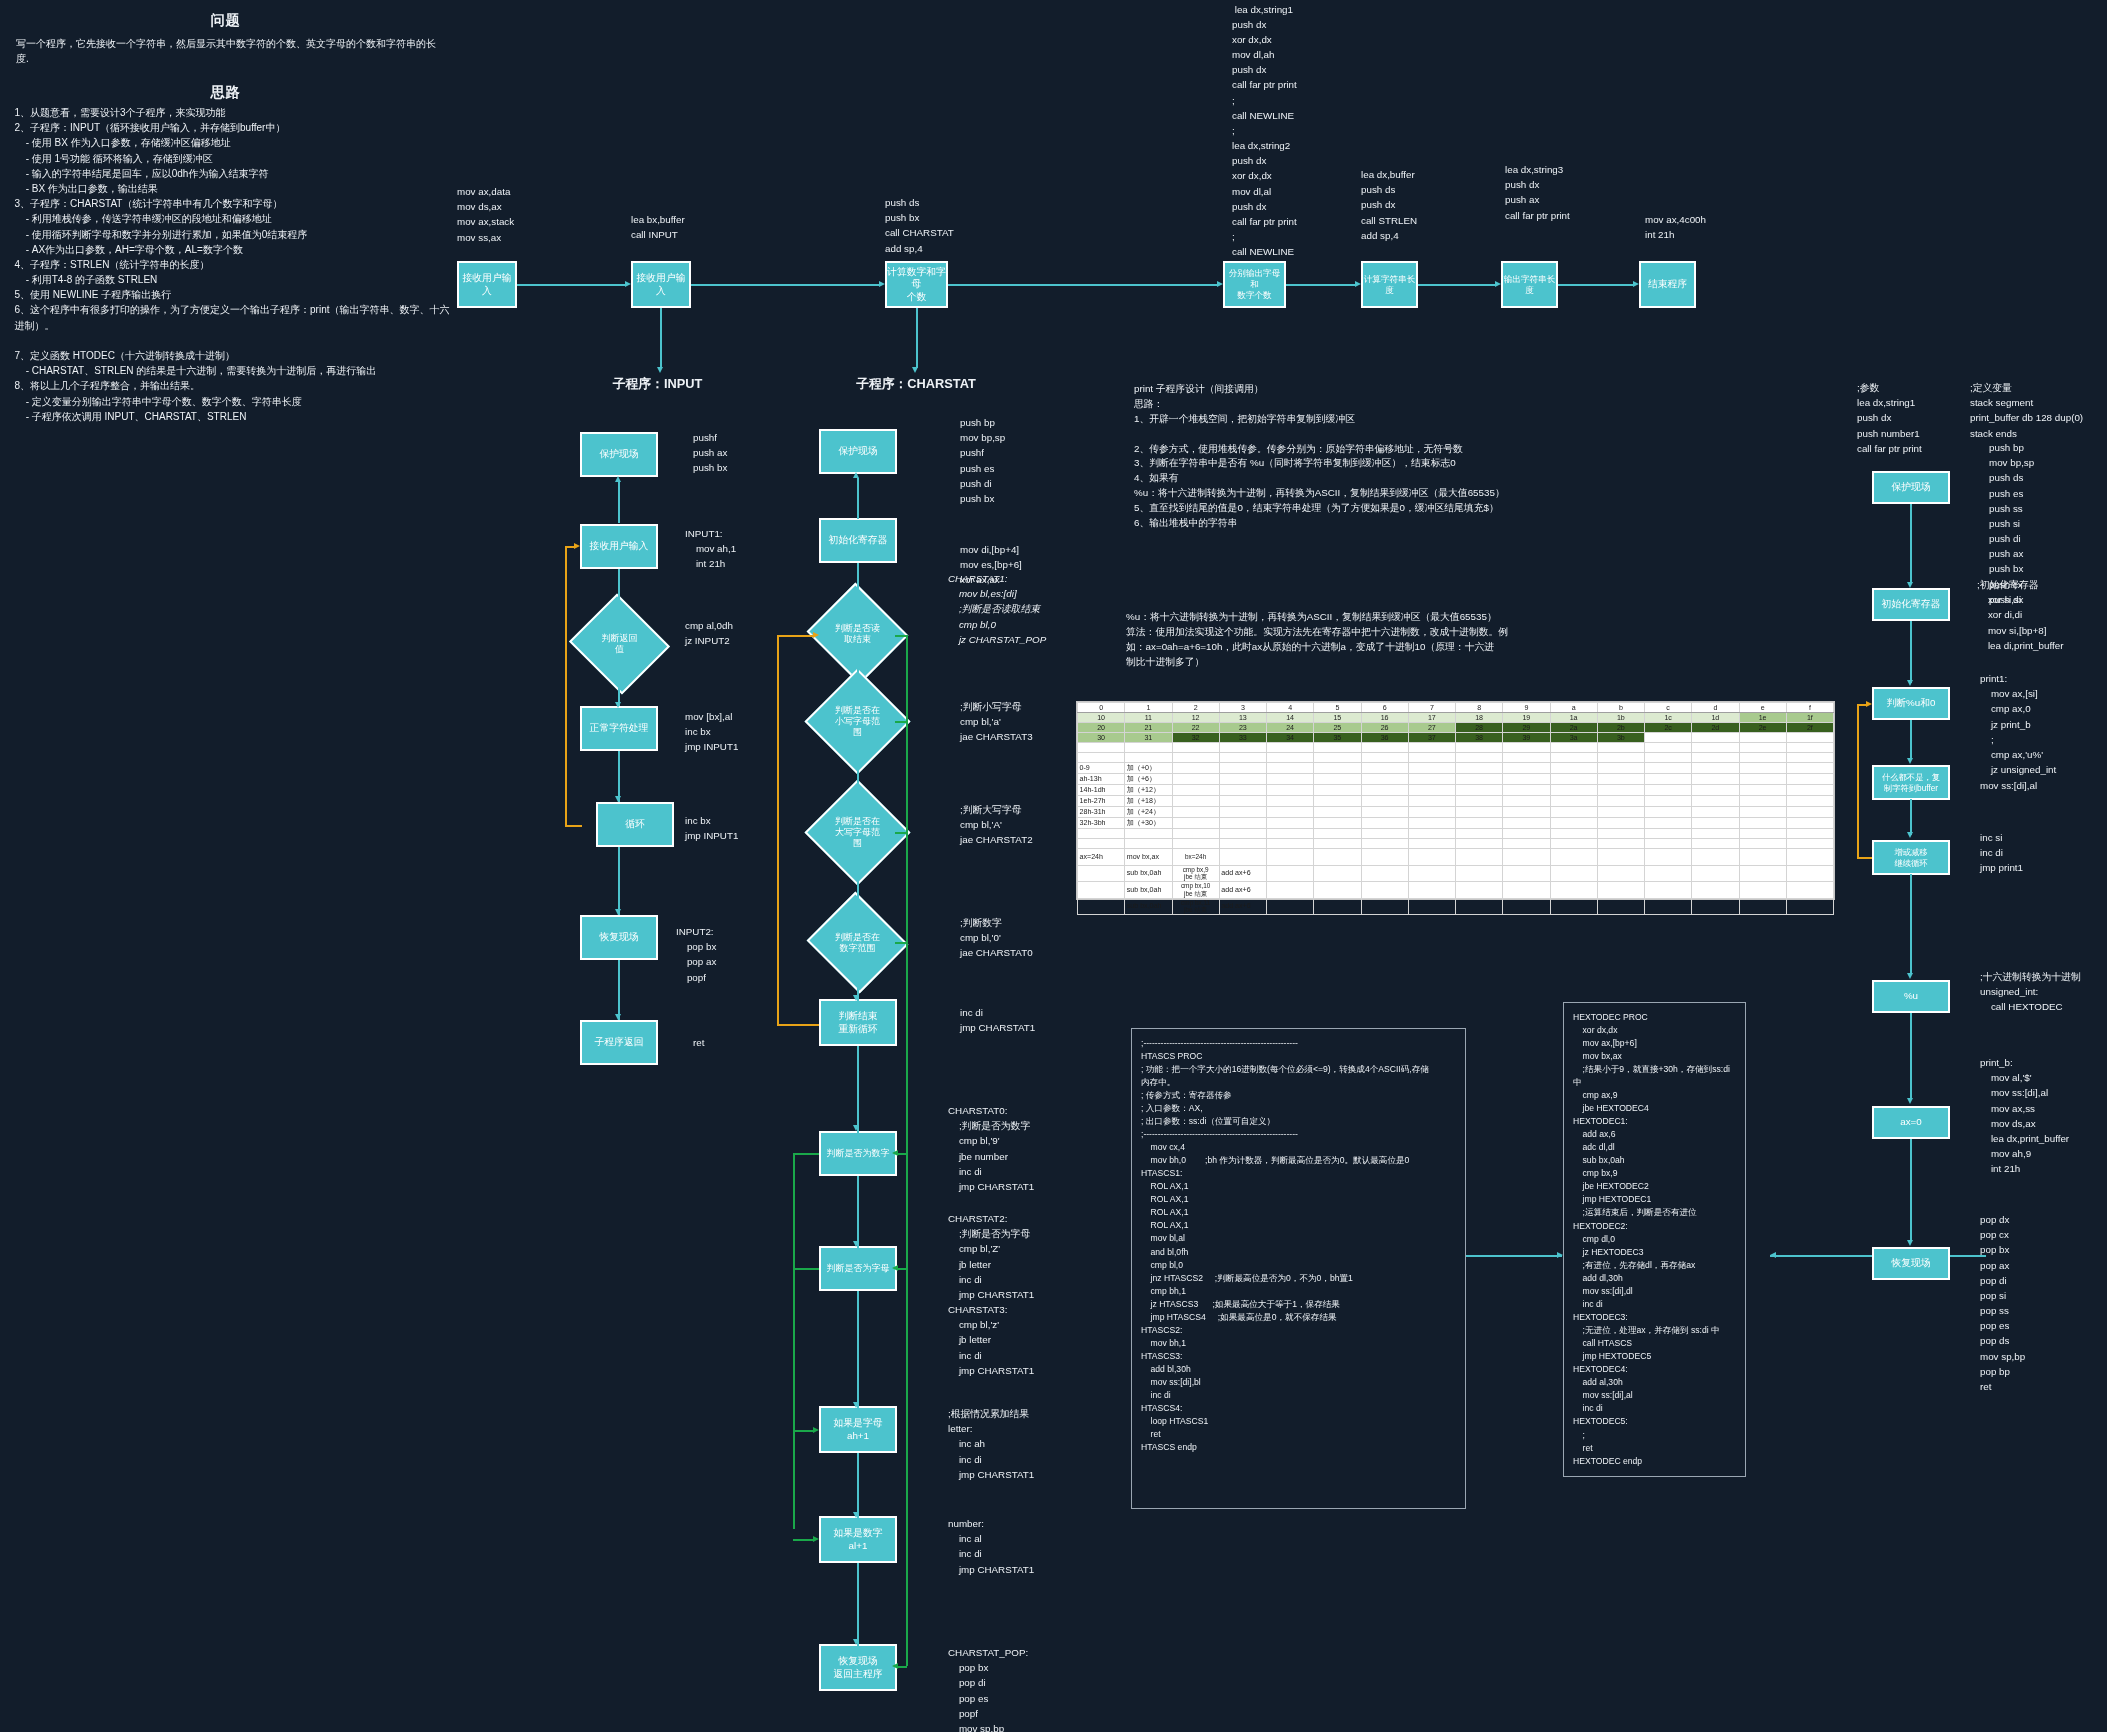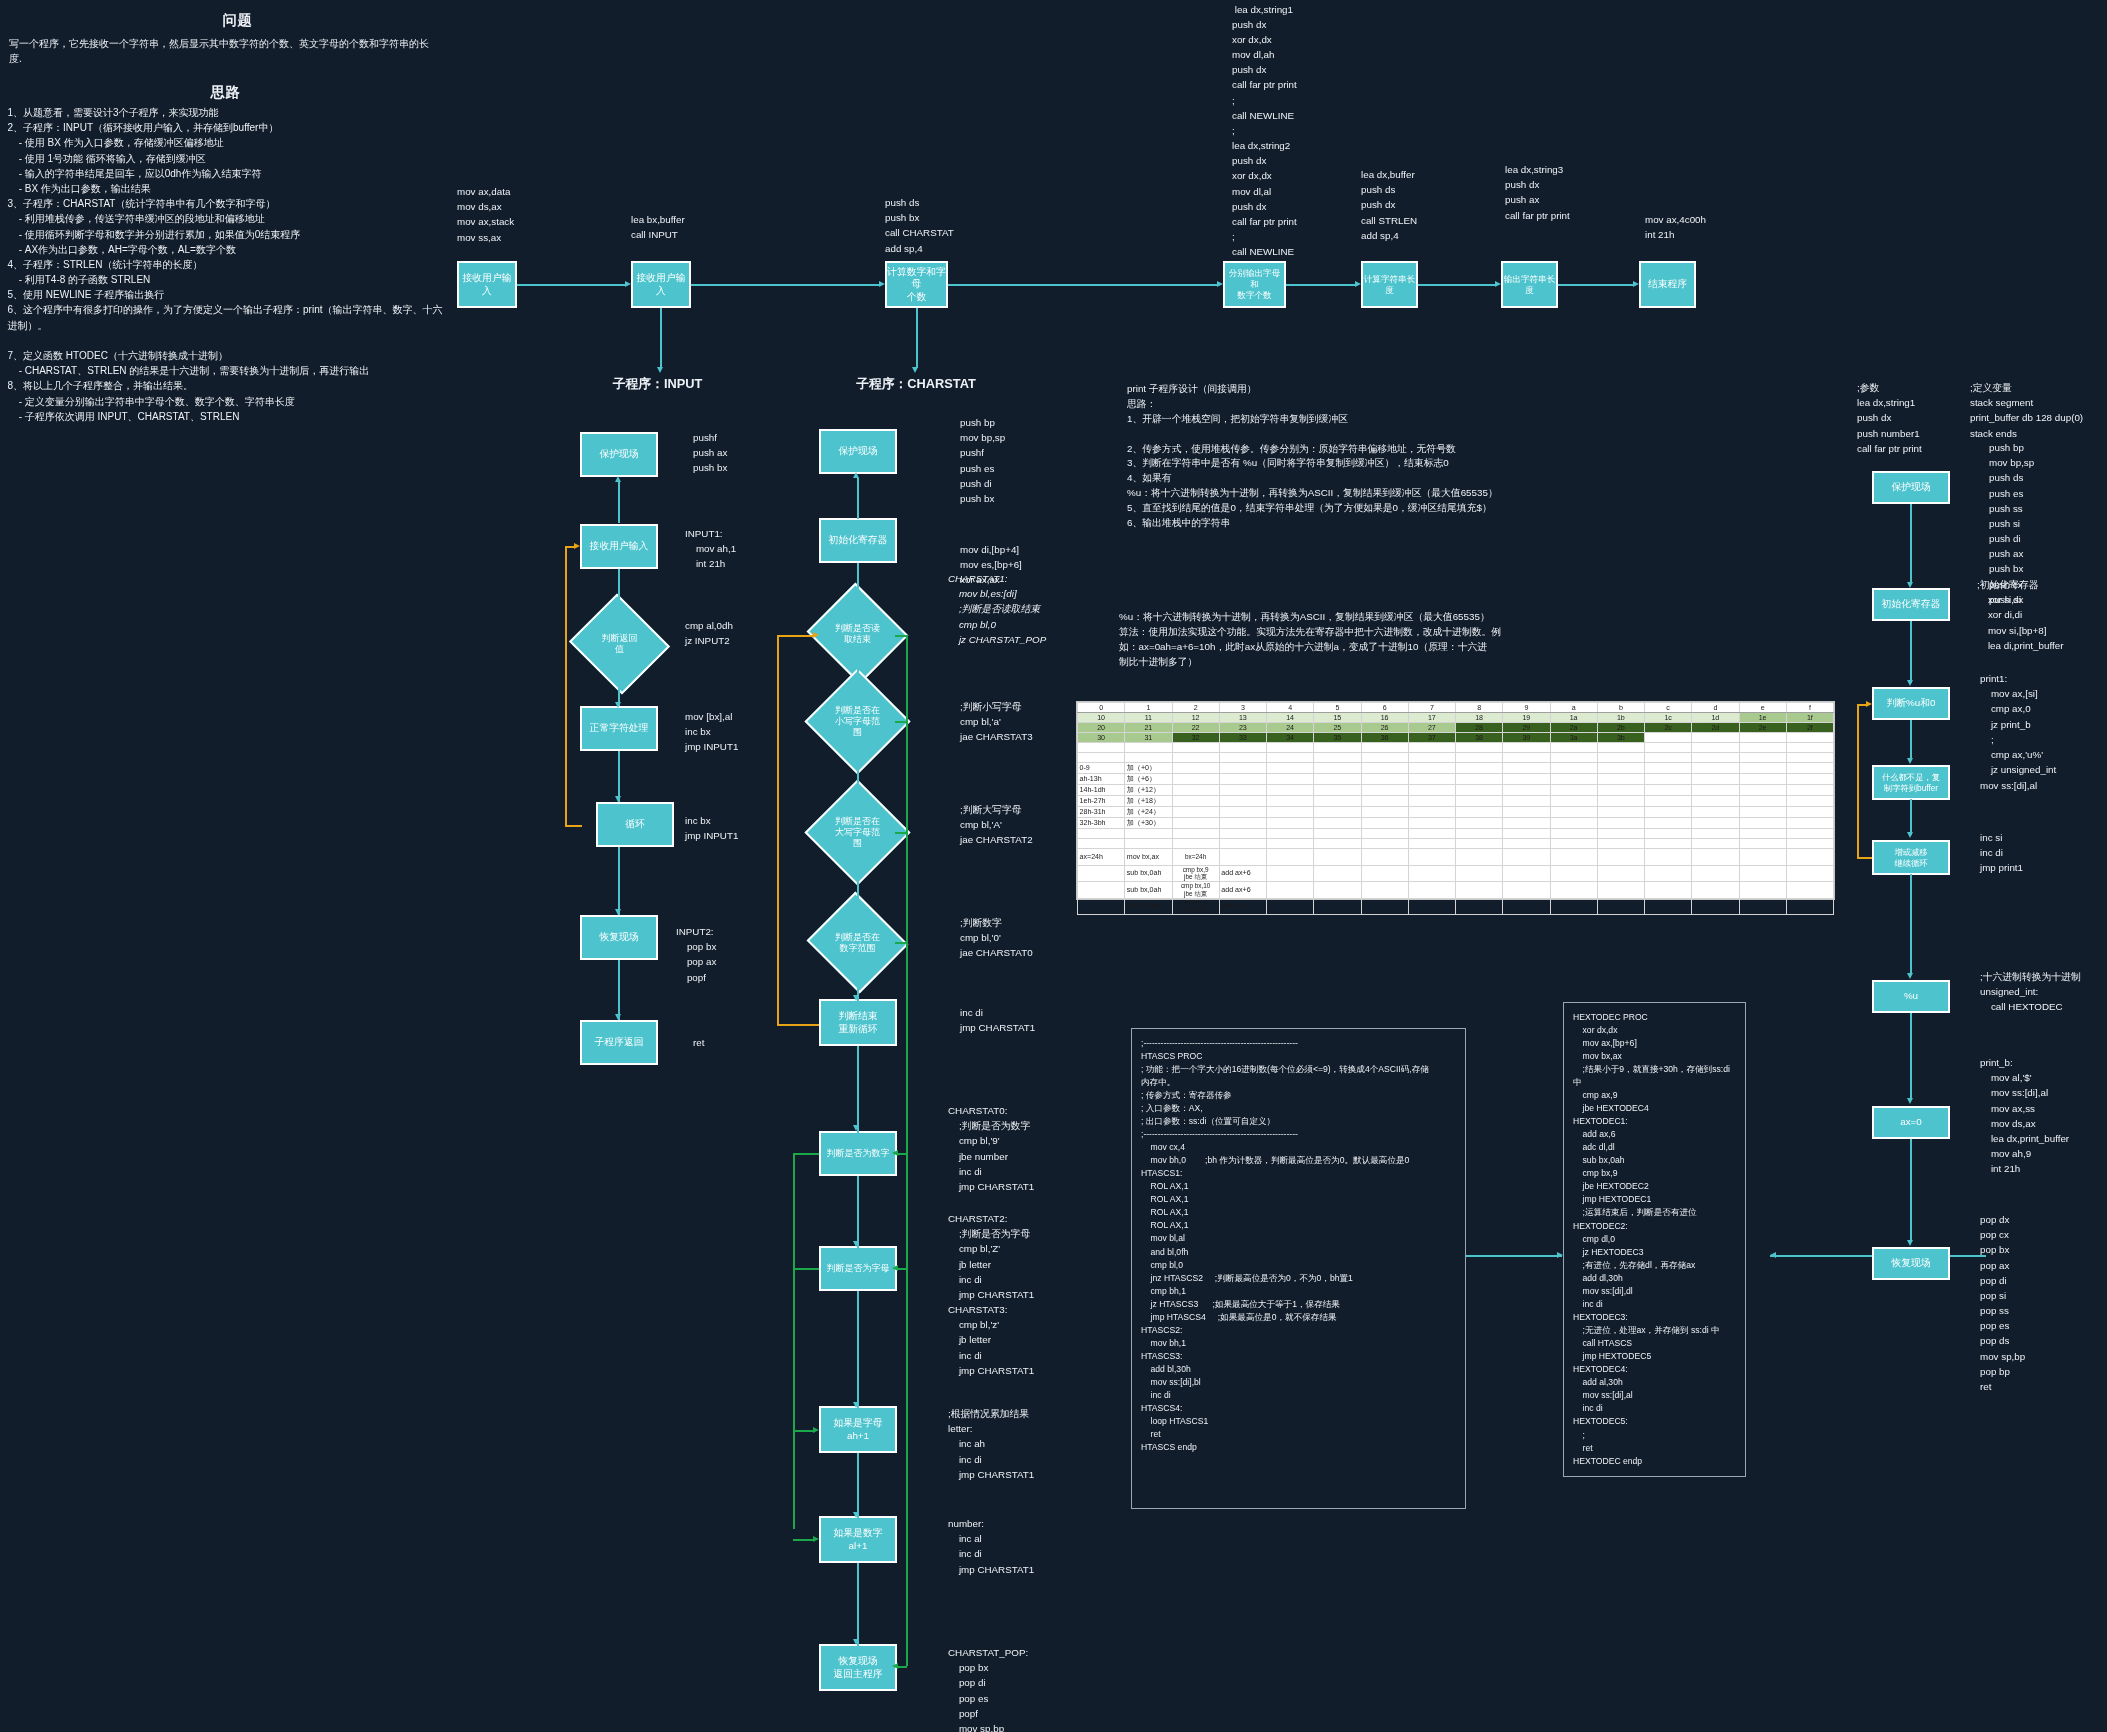--- a/index.html
+++ b/index.html
@@ -5,21 +5,21 @@
   html,body{margin:0;padding:0;background:#121d2b;}
   body{
     width:2108px;height:1732px;position:relative;overflow:hidden;
     font-family:"Liberation Sans","DejaVu Sans",sans-serif;
     color:#eef2f6;
     -webkit-font-smoothing:antialiased;
   }
   .abs{position:absolute;}
   
   .h-title{font-size:14.3px;font-weight:bold;text-align:center;letter-spacing:0.8px;}
-  .body-txt{font-size:10px;line-height:1.52;white-space:pre-wrap;}
+  .body-txt{font-size:10px;line-height:1.52;white-space:pre-wrap;margin-left:7px;}
   .code{font-size:9.8px;line-height:1.55;white-space:pre;}
   .code-sm{font-size:8.6px;line-height:1.5;white-space:pre;}
   .sec-title{font-size:12.8px;font-weight:bold;text-align:center;}
   
   .node{
     position:absolute;background:#4cc3cd;border:2.3px solid #ffffff;
     display:flex;align-items:center;justify-content:center;text-align:center;
     font-size:9.8px;color:#ffffff;line-height:1.25;box-sizing:border-box;
     white-space:pre-line;
   }
@@ -59,21 +59,21 @@
   .sheet td.lbl{text-align:left;padding-left:1.5px;}
   .sheet td.hdr{border-bottom:0.8px solid #9f9f9f;}
   .g1{background:#dcead0;}
   .g2{background:#a8ca8e;}
   .g3{background:#38601f;color:#ffffff;}
   .sheet td.small2{font-size:6.4px;line-height:1.15;white-space:pre-line;}
 </style>
 </head>
 <body>
 
-<div class="abs h-title" style="left:12px;top:10.5px;width:451px;">问题</div>
+<div class="abs h-title" style="left:0;top:10.5px;width:451px;">问题</div>
 <div class="abs body-txt" style="left:9px;top:36px;width:421px;">写一个程序，它先接收一个字符串，然后显示其中数字符的个数、英文字母的个数和字符串的长度.</div>
 
 <div class="abs h-title" style="left:0;top:83px;width:451px;">思路</div>
 <div class="abs body-txt" style="left:7.5px;top:105px;width:436px;">1、从题意看，需要设计3个子程序，来实现功能
 2、子程序：INPUT（循环接收用户输入，并存储到buffer中）
     - 使用 BX 作为入口参数，存储缓冲区偏移地址
     - 使用 1号功能 循环将输入，存储到缓冲区
     - 输入的字符串结尾是回车，应以0dh作为输入结束字符
     - BX 作为出口参数，输出结果
 3、子程序：CHARSTAT（统计字符串中有几个数字和字母）

